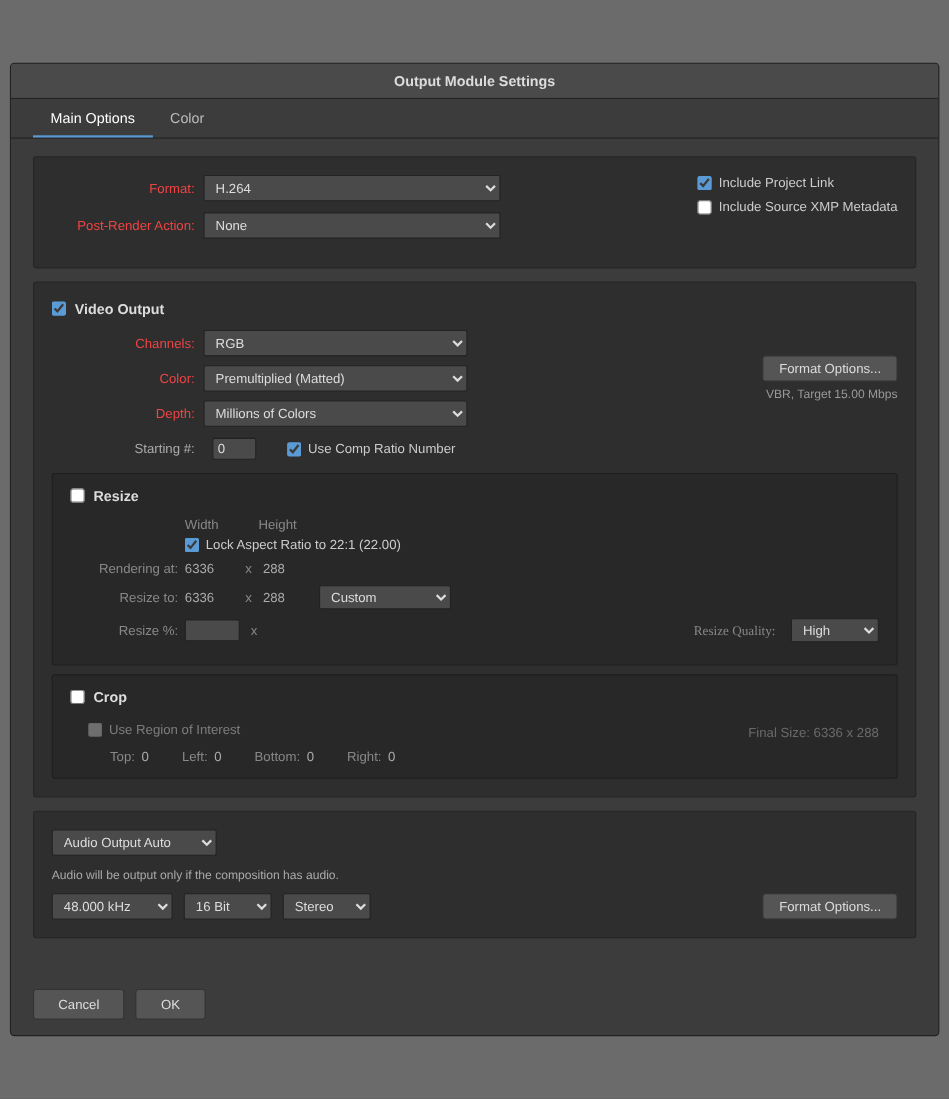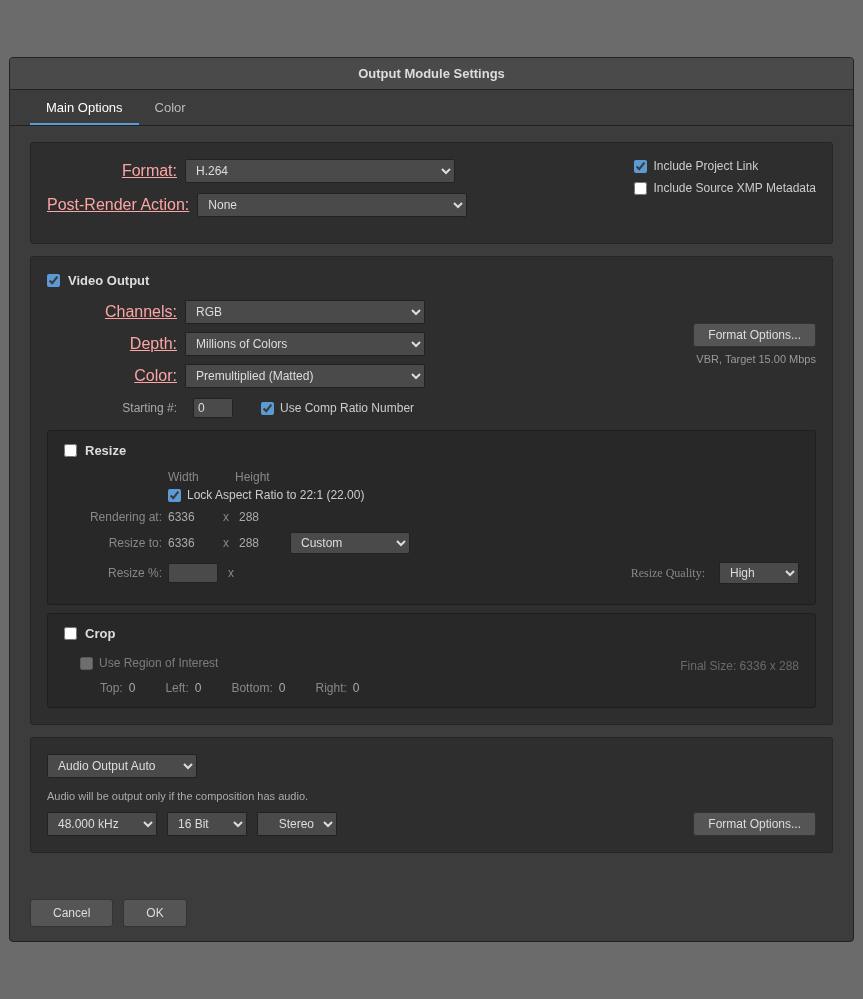--- a/index.html
+++ b/index.html
@@ -56,26 +56,25 @@
       border-radius: 3px;
       padding: 16px;
       margin-bottom: 12px;
     }
     .form-row {
       display: flex;
       align-items: center;
       margin-bottom: 10px;
     }
     .form-label {
-      color: #fca5a5;
+      color: #ef4444;
       text-align: right;
       min-width: 130px;
       margin-right: 8px;
-      font-size: 16px;
-      text-decoration: underline;
+      font-size: 12px;
     }
     select {
       background: #4a4a4a;
       color: #ddd;
       border: 1px solid #222;
       border-radius: 2px;
       padding: 3px 6px;
       font-size: 12px;
       appearance: auto;
       cursor: pointer;
@@ -301,29 +300,29 @@
 
       <div class="channels-row">
         <div class="channels-left">
           <div class="form-row" style="margin-bottom:0;">
             <span class="form-label">Channels:</span>
             <select class="select-medium">
               <option>RGB</option>
             </select>
           </div>
           <div class="form-row" style="margin-bottom:0;">
+            <span class="form-label">Color:</span>
+            <select class="select-medium">
+              <option>Premultiplied (Matted)</option>
+            </select>
+          </div>
+          <div class="form-row" style="margin-bottom:0;">
             <span class="form-label">Depth:</span>
             <select class="select-medium">
               <option>Millions of Colors</option>
-            </select>
-          </div>
-          <div class="form-row" style="margin-bottom:0;">
-            <span class="form-label">Color:</span>
-            <select class="select-medium">
-              <option>Premultiplied (Matted)</option>
             </select>
           </div>
         </div>
         <div class="channels-right">
           <button class="format-options-btn">Format Options...</button>
           <span class="vbr-info">VBR, Target 15.00 Mbps</span>
         </div>
       </div>
 
       <div class="starting-row" style="margin-top: 10px;">
@@ -426,21 +425,21 @@
         </select>
       </div>
       <p class="audio-note">Audio will be output only if the composition has audio.</p>
       <div class="audio-format-row">
         <select style="width: 110px;">
           <option>48.000 kHz</option>
         </select>
         <select style="width: 80px;">
           <option>16 Bit</option>
         </select>
-        <select style="width: 80px; text-align: right;">
+        <select style="width: 80px;">
           <option>Stereo</option>
         </select>
         <div style="flex:1;"></div>
         <button class="format-options-btn">Format Options...</button>
       </div>
     </div>
 
   </div>
 
   <div class="bottom-buttons">

